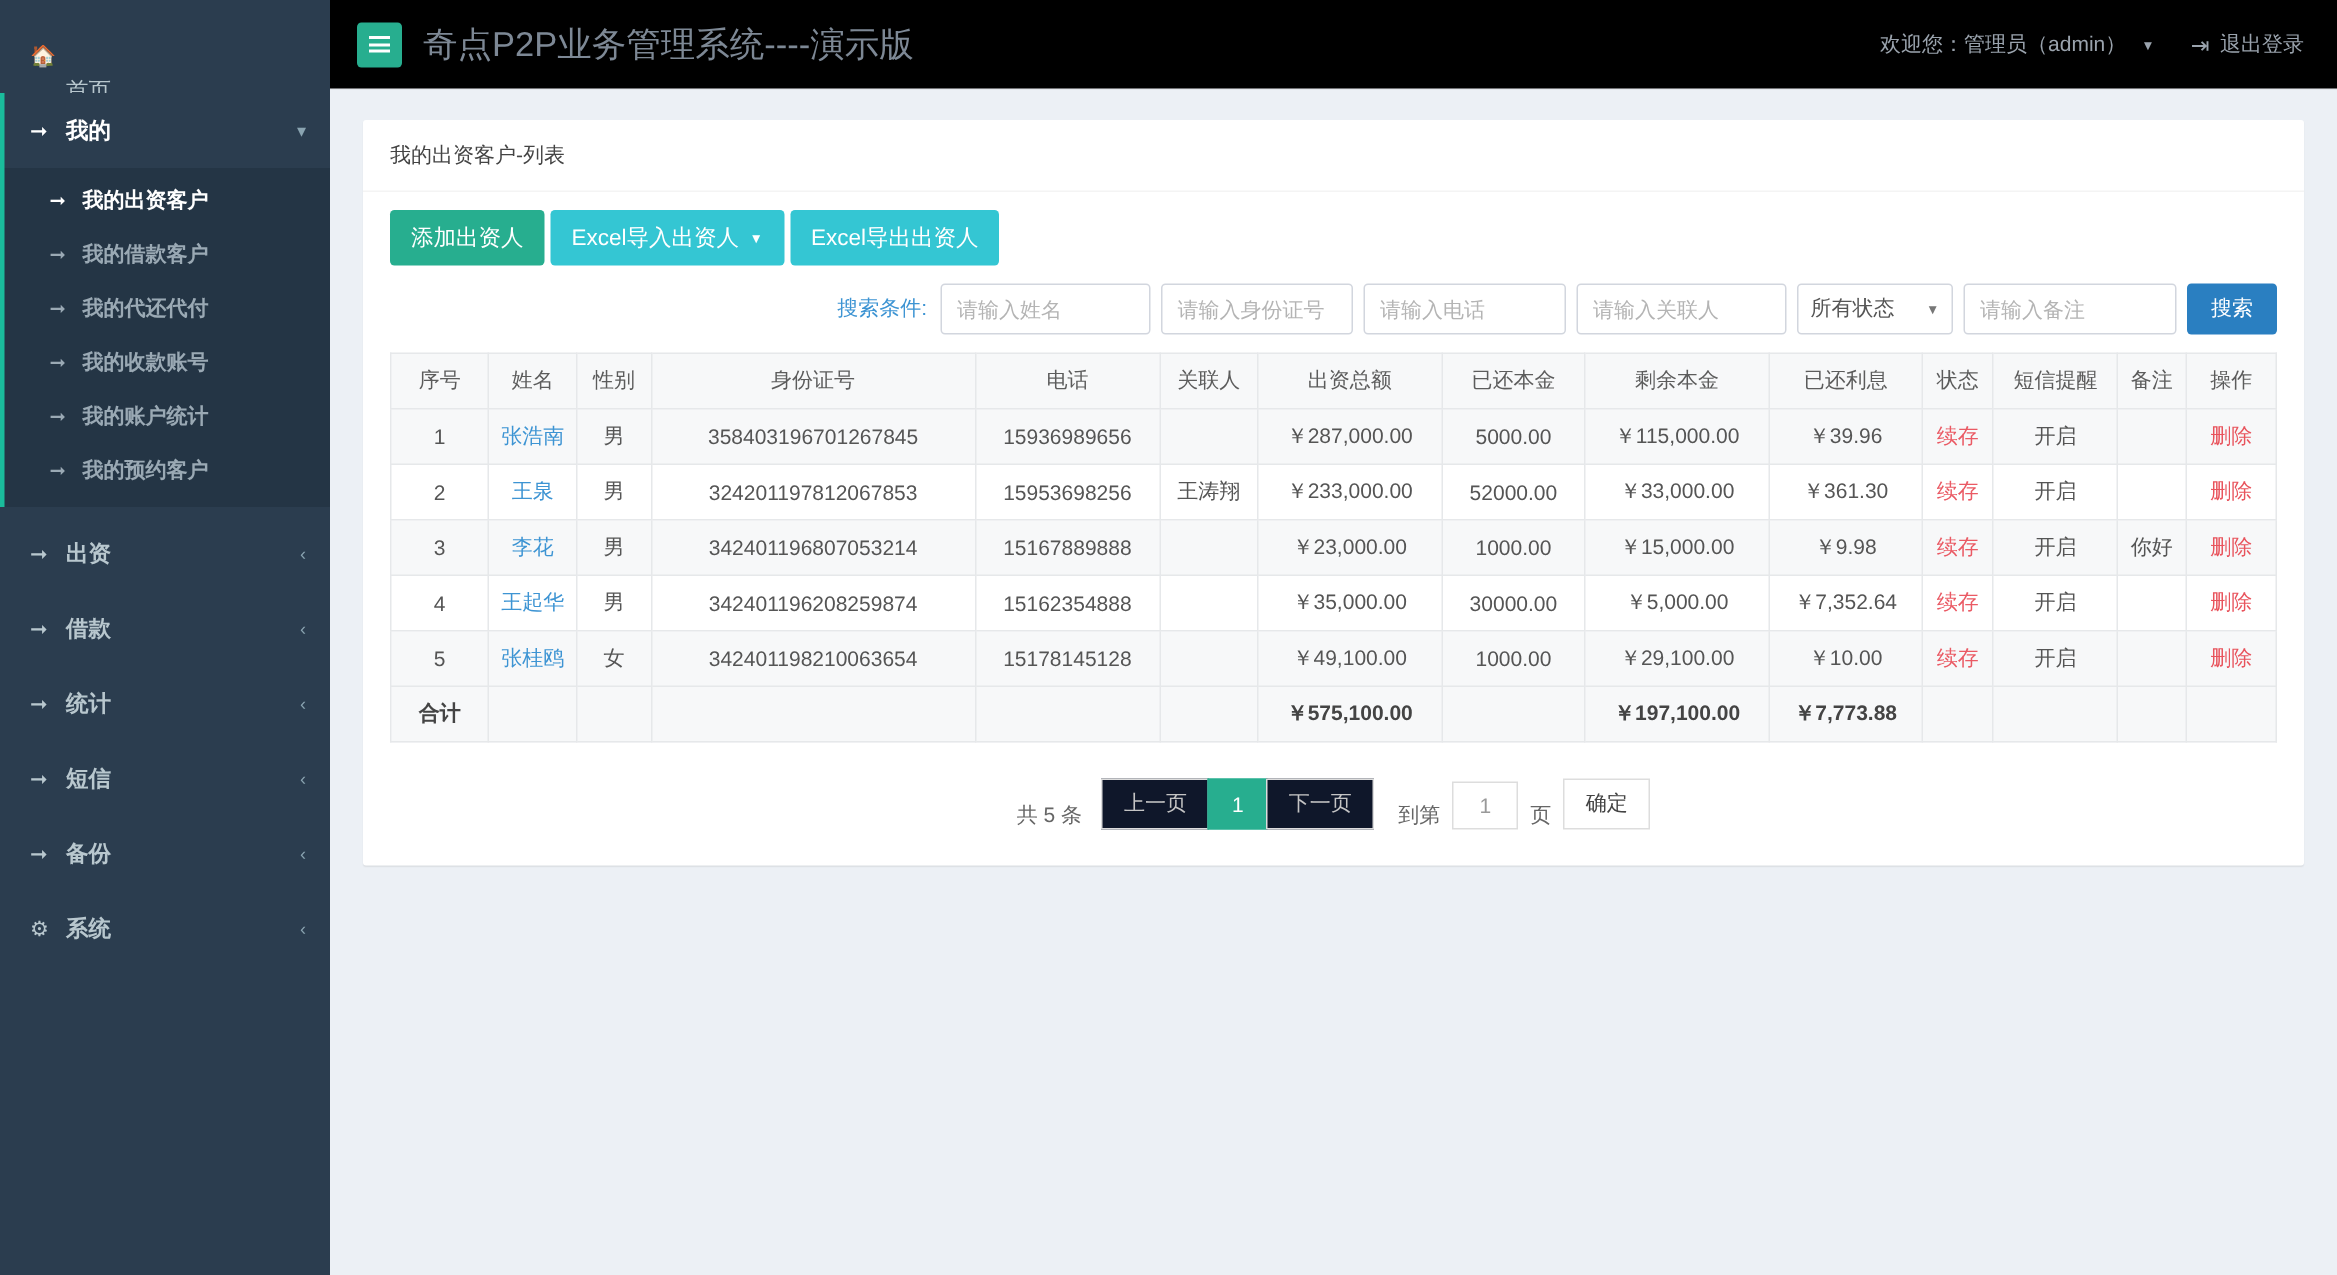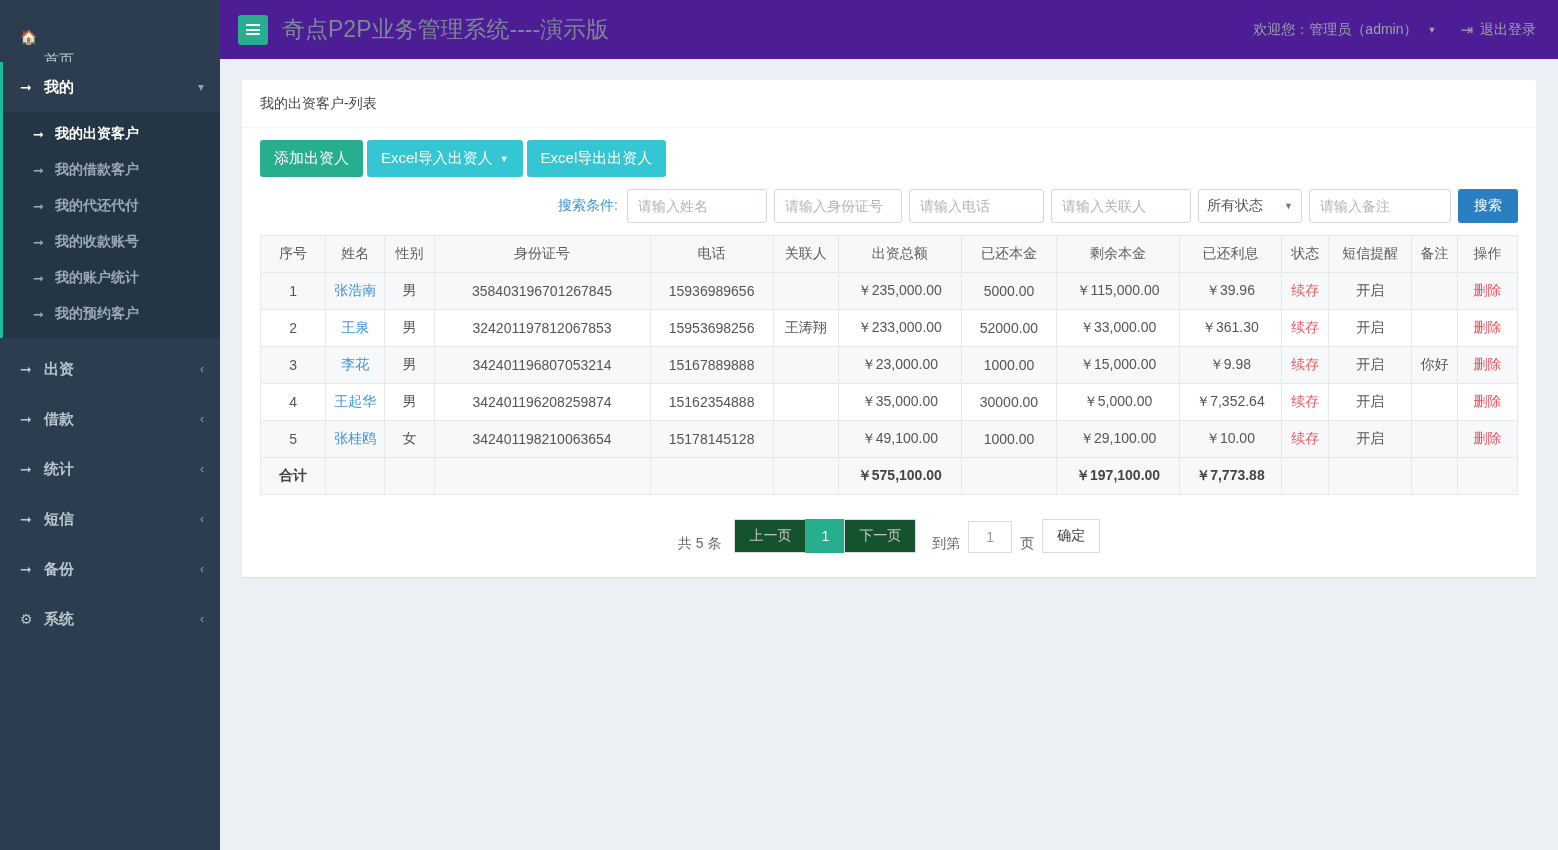--- a/index.html
+++ b/index.html
@@ -45,21 +45,21 @@
     display: flex; align-items: center; height: 36px; padding-left: 30px;
     color: #9aa9b4; font-size: 14px; cursor: pointer; font-weight: bold;
   }
   .sub-item .ico { width: 22px; font-size: 13px; }
   .sub-item.active { color: #ffffff; }
   .divider-space { height: 6px; }
 
   
   .main { flex: 1; height: 850px; position: relative; background: #ecf0f5; }
   .topbar {
-    height: 60px; background: #4c1d95; display: flex; align-items: center;
+    height: 60px; background: #000000; display: flex; align-items: center;
     border-bottom: 1px solid #e3e6eb; padding: 0 22px 0 18px;
   }
   .hamburger {
     width: 30px; height: 30px; background: #27ae8f; border-radius: 3px;
     display: flex; align-items: center; justify-content: center; cursor: pointer;
     margin-right: 14px;
   }
   .hamburger .bars { width: 14px; }
   .hamburger .bars i { display: block; height: 2px; background: #fff; margin: 2.5px 0; }
   .sys-title { font-size: 23px; color: #7d8895; font-weight: normal; white-space: nowrap; }
@@ -138,21 +138,21 @@
   .col-st    { width: 48px; }
   .col-sms   { width: 84px; }
   .col-note  { width: 46px; }
   .col-op    { width: 62px; }
 
   
   .pager { display: flex; align-items: flex-end; justify-content: center; gap: 0; margin-top: 24px; margin-bottom: 6px; font-size: 14px; color: #666; }
   .pg-total { margin-right: 14px; }
   .pg-group { display: flex; }
   .pg-btn {
-    border: 1px solid #ddd; padding: 7px 14px; background: #14532d; color: #c4c4c4;
+    border: 1px solid #ddd; padding: 7px 14px; background: #0f172a; color: #c4c4c4;
     cursor: pointer; margin-left: -1px; font-size: 14px; font-family: inherit;
   }
   .pg-btn.cur { background: #27ae8f; color: #fff; border-color: #27ae8f; padding: 7px 15px; }
   .pg-to { margin-left: 16px; margin-right: 8px; }
   .pg-inp { width: 44px; height: 32px; border: 1px solid #ddd; text-align: center; font-size: 14px; color: #999; font-family: inherit; outline: none; }
   .pg-ye { margin: 0 8px; }
   .pg-ok { border: 1px solid #ddd; background: #fff; color: #444; padding: 7px 14px; cursor: pointer; font-size: 14px; font-family: inherit; }
 
   
   .footer {
@@ -315,21 +315,21 @@
               </tr>
             </thead>
             <tbody>
               <tr class="odd">
                 <td>1</td>
                 <td class="nm"><a class="lnk">张浩南</a></td>
                 <td>男</td>
                 <td>358403196701267845</td>
                 <td>15936989656</td>
                 <td></td>
-                <td class="money">￥235,000.00</td>
+                <td class="money">￥287,000.00</td>
                 <td>5000.00</td>
                 <td class="money">￥115,000.00</td>
                 <td class="money">￥39.96</td>
                 <td><span class="lnk-xc">续存</span></td>
                 <td>开启</td>
                 <td></td>
                 <td><span class="lnk-red">删除</span></td>
               </tr>
               <tr class="even">
                 <td>2</td>

